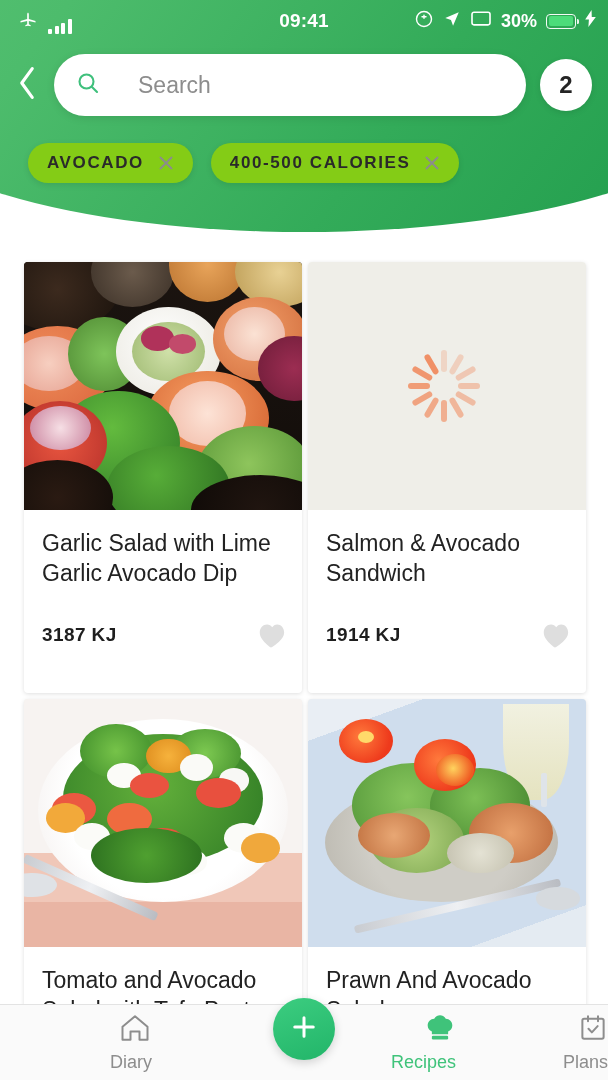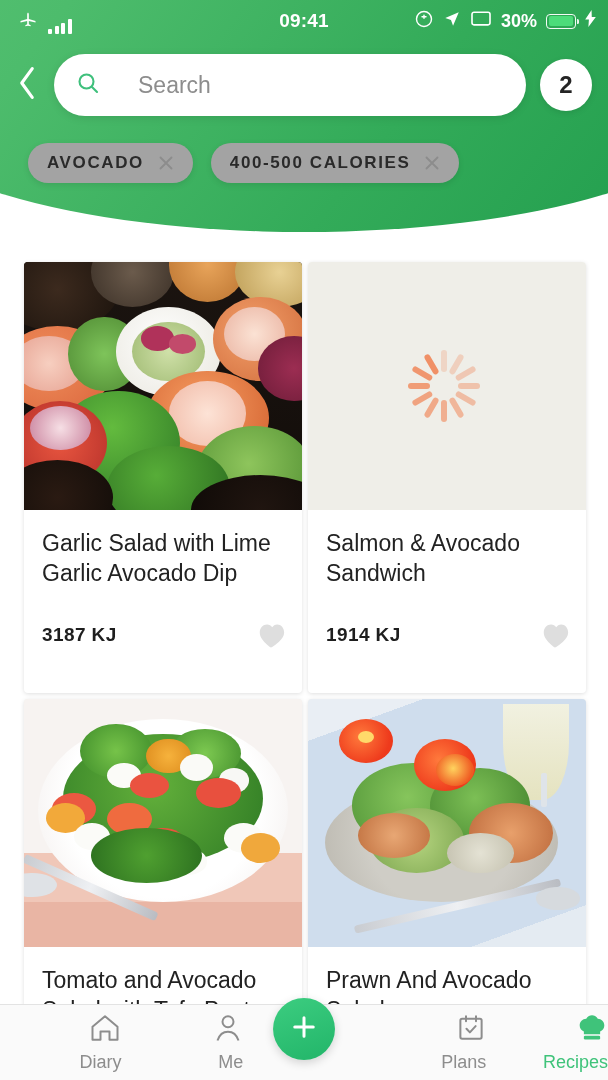--- a/index.html
+++ b/index.html
@@ -56,21 +56,21 @@
     width:52px; height:52px; border-radius:50%; background:#fff;
     display:flex; align-items:center; justify-content:center;
     color:#242424; font-size:24px; font-weight:700;
     margin-right:16px; box-shadow:0 2px 6px rgba(0,0,0,.10);
     cursor:pointer;
   }
 
   
   .chips { position:absolute; top:143px; left:28px; display:flex; gap:18px; }
   .chip {
-    background:#a3a3a3; border-radius:22px; height:40px;
+    background:#84cc16; border-radius:22px; height:40px;
     display:flex; align-items:center; gap:14px; padding:0 19px;
     box-shadow:0 2px 6px rgba(0,0,0,.10); cursor:pointer;
   }
   .chip-label { font-size:17px; font-weight:700; letter-spacing:1.6px; color:#2a2a2a; }
   .chip-x { color:#8c8c8c; display:flex; }
 
   
   .grid {
     position:absolute; top:262px; left:24px;
     width:562px;
@@ -377,52 +377,43 @@
 
     <div class="navitem">
       <span>
         <svg width="34" height="30" viewBox="0 0 26 24" fill="none" stroke="#8d8d8d" stroke-width="1.6" stroke-linejoin="round">
             <path d="M3 11L13 2.6 23 11v10.4h-6.4v-6.6H9.4v6.6H3z"></path>
           </svg>
       </span>
       <span class="lbl">Diary</span>
     </div>
 
-    <div class="navitem">
+
+    <div class="navitem"></div>
+
+    <div class="navitem active">
       <span>
-        <svg width="30" height="30" viewBox="0 0 24 24" fill="none" stroke="#8d8d8d" stroke-width="1.6">
-            <circle cx="12" cy="7" r="4.4"></circle>
-            <path d="M3.6 22c1.5-4.6 4.6-7 8.4-7s6.9 2.4 8.4 7"></path>
+        <svg width="32" height="30" viewBox="0 0 26 24" fill="#3fc37a">
+            <path d="M13 1.6c2.1 0 3.9 1.2 4.7 2.9 3 .1 5.3 2.5 5.3 5.4 0 2.2-1.4 4.1-3.4 5v2.2H6.4v-2.2c-2-.9-3.4-2.8-3.4-5 0-2.9 2.3-5.3 5.3-5.4.8-1.7 2.6-2.9 4.7-2.9z"></path>
+            <rect x="6.4" y="18.2" width="13.2" height="3.2" rx="1"></rect>
           </svg>
       </span>
-      <span class="lbl">Me</span>
-    </div>
-
-    <div class="navitem"></div>
+      <span class="lbl">Recipes</span>
+    </div>
 
     <div class="navitem">
       <span>
         <svg width="30" height="30" viewBox="0 0 24 24" fill="none" stroke="#8d8d8d" stroke-width="1.6" stroke-linecap="round" stroke-linejoin="round">
             <rect x="3.5" y="4.5" width="17" height="16" rx="1.4"></rect>
             <path d="M8 2.5v4M16 2.5v4M8.4 12.6l2.7 2.9 4.6-5"></path>
           </svg>
       </span>
       <span class="lbl">Plans</span>
     </div>
 
-    <div class="navitem active">
-      <span>
-        <svg width="32" height="30" viewBox="0 0 26 24" fill="#3fc37a">
-            <path d="M13 1.6c2.1 0 3.9 1.2 4.7 2.9 3 .1 5.3 2.5 5.3 5.4 0 2.2-1.4 4.1-3.4 5v2.2H6.4v-2.2c-2-.9-3.4-2.8-3.4-5 0-2.9 2.3-5.3 5.3-5.4.8-1.7 2.6-2.9 4.7-2.9z"></path>
-            <rect x="6.4" y="18.2" width="13.2" height="3.2" rx="1"></rect>
-          </svg>
-      </span>
-      <span class="lbl">Recipes</span>
-    </div>
-
     <div class="fab">
       <span>
         <svg width="30" height="30" viewBox="0 0 24 24" fill="none" stroke="#fff" stroke-width="2.4" stroke-linecap="round">
             <path d="M12 4.6v14.8M4.6 12h14.8"></path>
           </svg>
       </span>
     </div>
   </div>
 
 </div>

